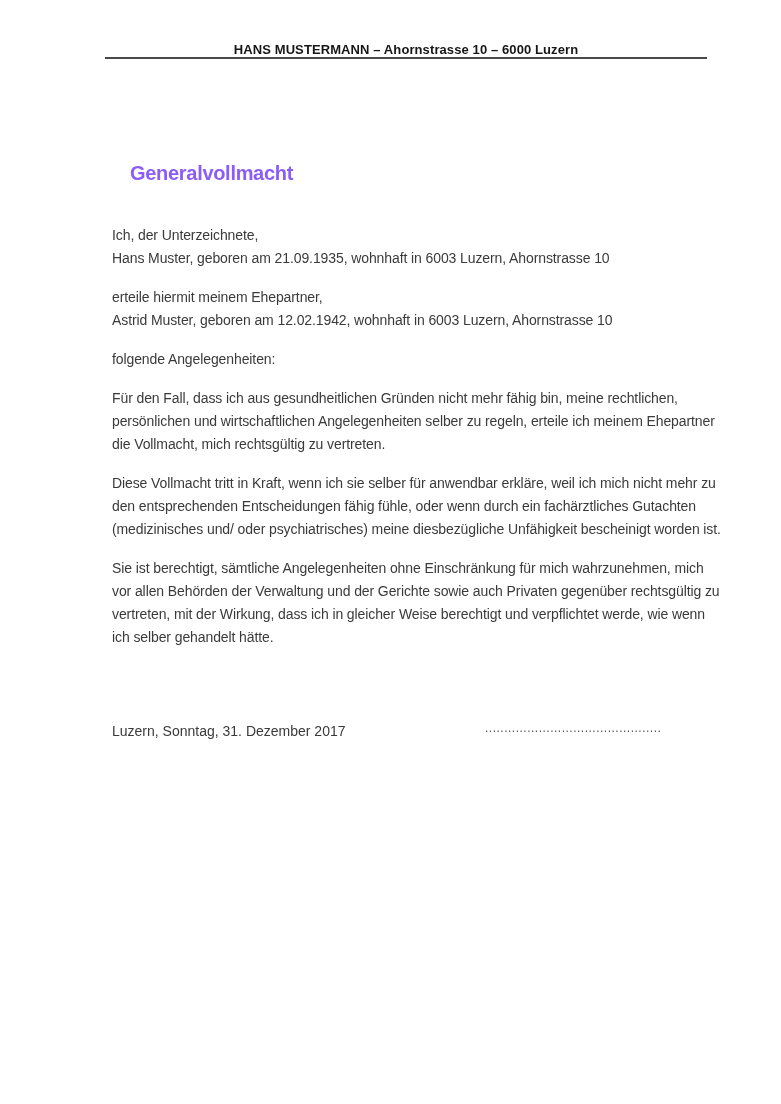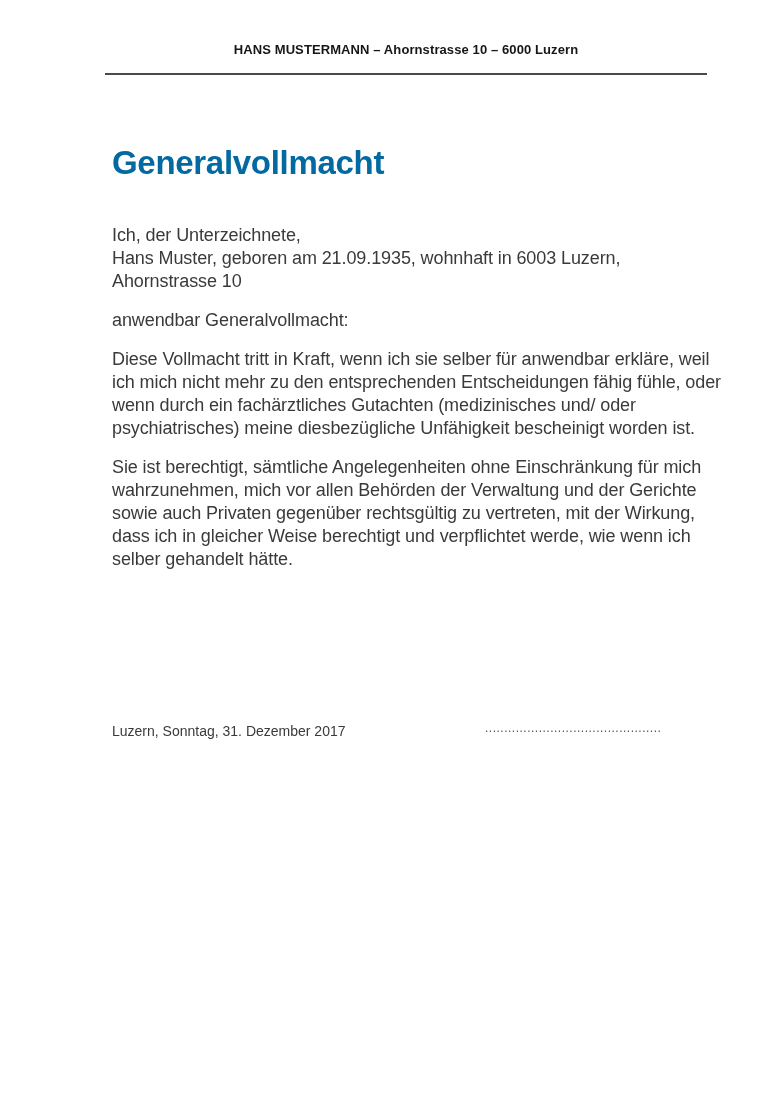--- a/index.html
+++ b/index.html
@@ -23,44 +23,44 @@
   .letterhead {
     position: absolute;
     top: 42px;
     left: 105px;
     width: 602px;
     text-align: center;
     font-size: 13px;
     font-weight: bold;
     color: #161616;
     letter-spacing: 0.1px;
-    padding-bottom: 16px;
+    padding-bottom: 0;
     border-bottom: 2px solid #4a4a4a;
   }
   
   .doc-title {
     position: absolute;
     top: 144px;
     left: 112px;
-    margin: 0;
-    font-size: 33px;
+    margin: 18px;
+    font-size: 20px;
     font-weight: bold;
     letter-spacing: -0.3px;
-    color: #0369a1;
+    color: #8b5cf6;
   }
   
   .body-text {
     position: absolute;
     top: 224px;
     left: 112px;
     width: 610px;
   }
   .body-text p {
     margin: 0 0 16px 0;
-    font-size: 18px;
+    font-size: 14px;
     line-height: 23px;
     white-space: pre-line;
     letter-spacing: -0.1px;
   }
   
   .closing {
     position: absolute;
     top: 720px;
     left: 112px;
     right: 44px;
@@ -97,21 +97,24 @@
 
 <div class="page">
 
   <div class="letterhead">HANS MUSTERMANN – Ahornstrasse 10 – 6000 Luzern</div>
 
   <h1 class="doc-title">Generalvollmacht</h1>
 
   <div class="body-text">
     <p>Ich, der Unterzeichnete,
 Hans Muster, geboren am 21.09.1935, wohnhaft in 6003 Luzern, Ahornstrasse 10</p>
-    <p>anwendbar Generalvollmacht:</p>
+    <p>erteile hiermit meinem Ehepartner,
+Astrid Muster, geboren am 12.02.1942, wohnhaft in 6003 Luzern, Ahornstrasse 10</p>
+    <p>folgende Angelegenheiten:</p>
+    <p>Für den Fall, dass ich aus gesundheitlichen Gründen nicht mehr fähig bin, meine rechtlichen, persönlichen und wirtschaftlichen Angelegenheiten selber zu regeln, erteile ich meinem Ehepartner die Vollmacht, mich rechtsgültig zu vertreten.</p>
     <p>Diese Vollmacht tritt in Kraft, wenn ich sie selber für anwendbar erkläre, weil ich mich nicht mehr zu den entsprechenden Entscheidungen fähig fühle, oder wenn durch ein fachärztliches Gutachten (medizinisches und/ oder psychiatrisches) meine diesbezügliche Unfähigkeit bescheinigt worden ist.</p>
     <p>Sie ist berechtigt, sämtliche Angelegenheiten ohne Einschränkung für mich wahrzunehmen, mich vor allen Behörden der Verwaltung und der Gerichte sowie auch Privaten gegenüber rechtsgültig zu vertreten, mit der Wirkung, dass ich in gleicher Weise berechtigt und verpflichtet werde, wie wenn ich selber gehandelt hätte.</p>
   </div>
 
   <div class="closing">
     <div class="date-place">Luzern, Sonntag, 31. Dezember 2017</div>
     <div class="signature">
       <div class="signature-dots">..............................................</div>
     </div>
   </div>

